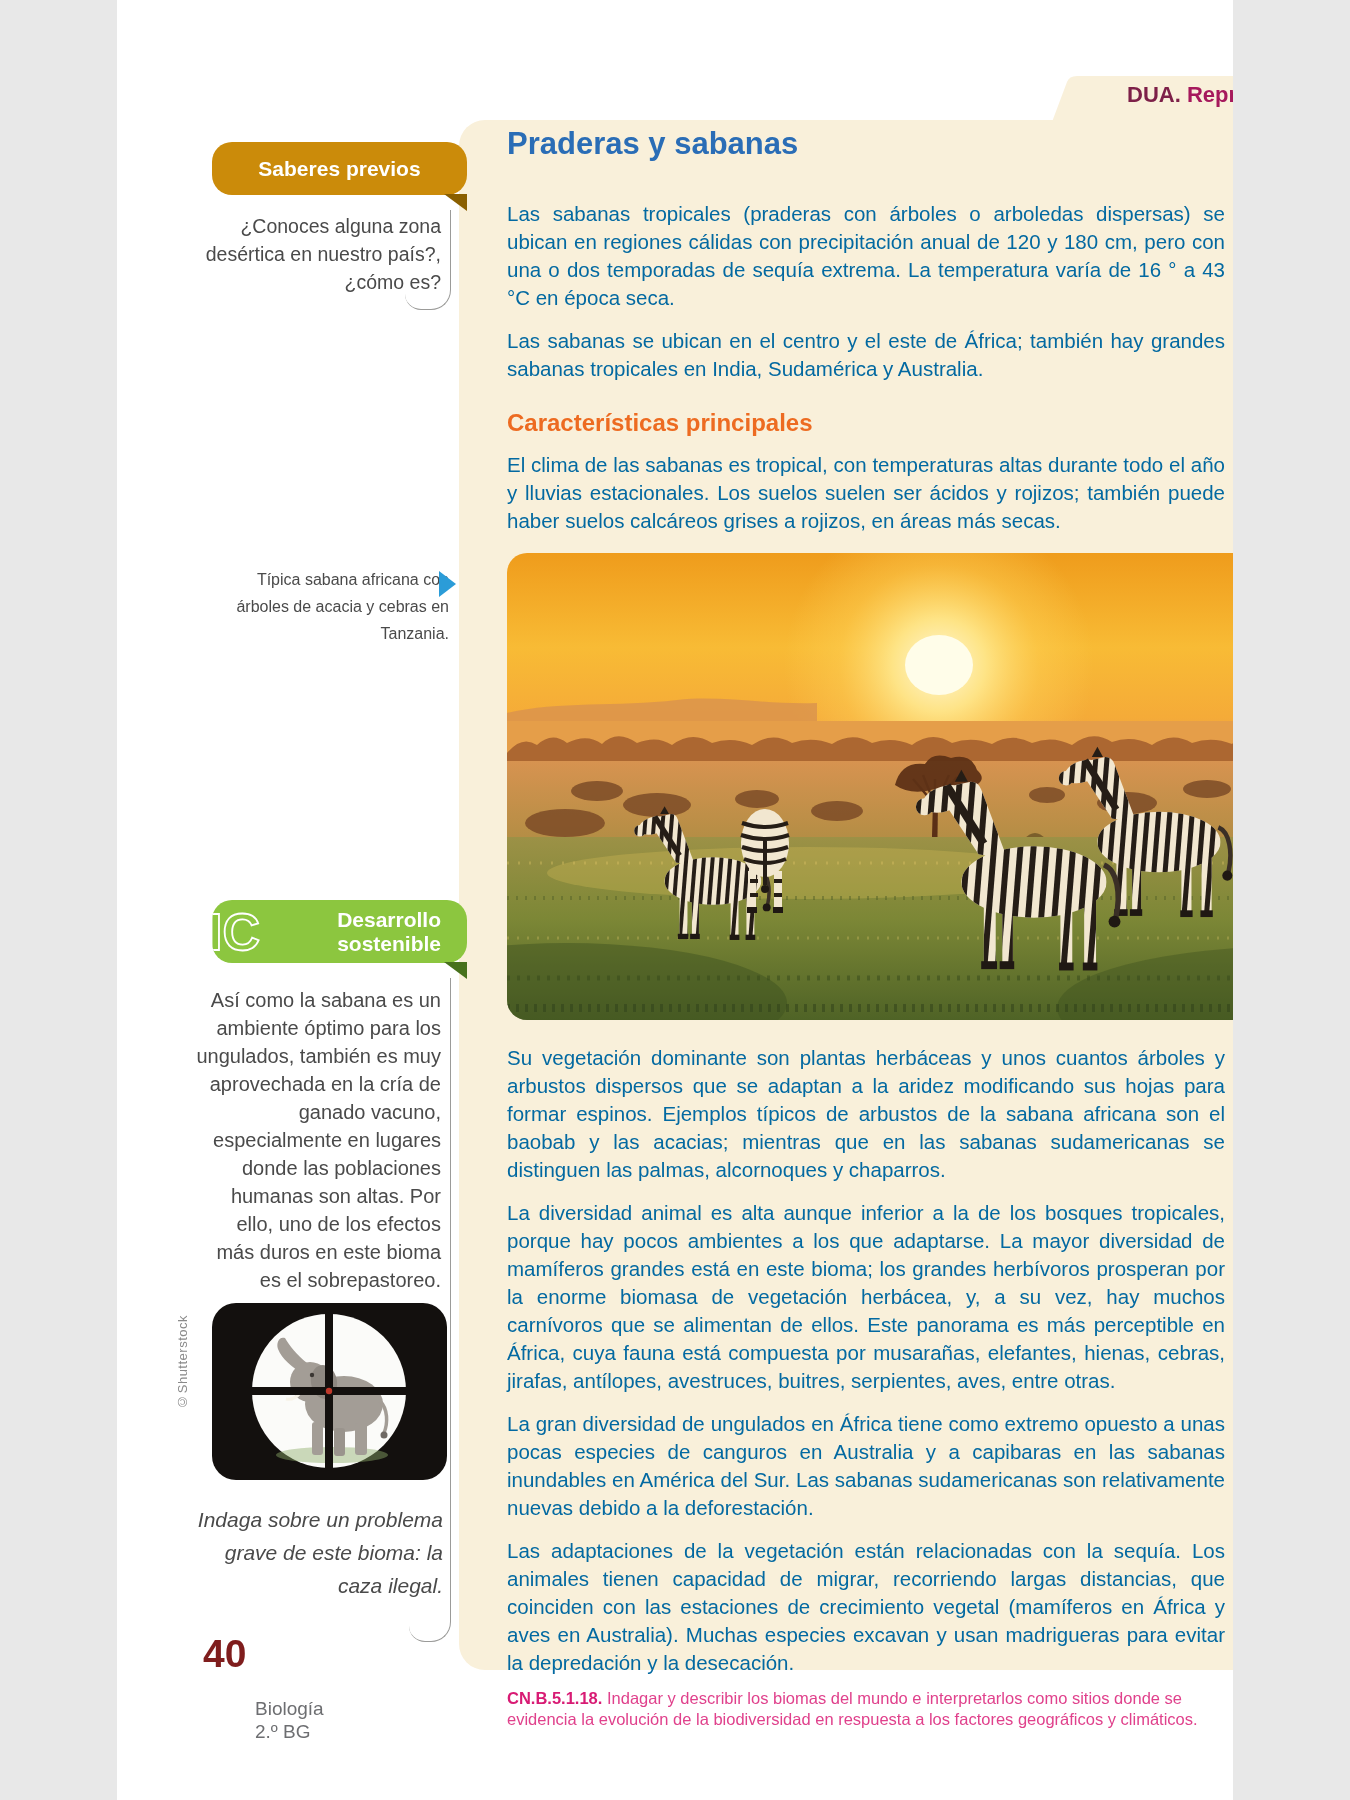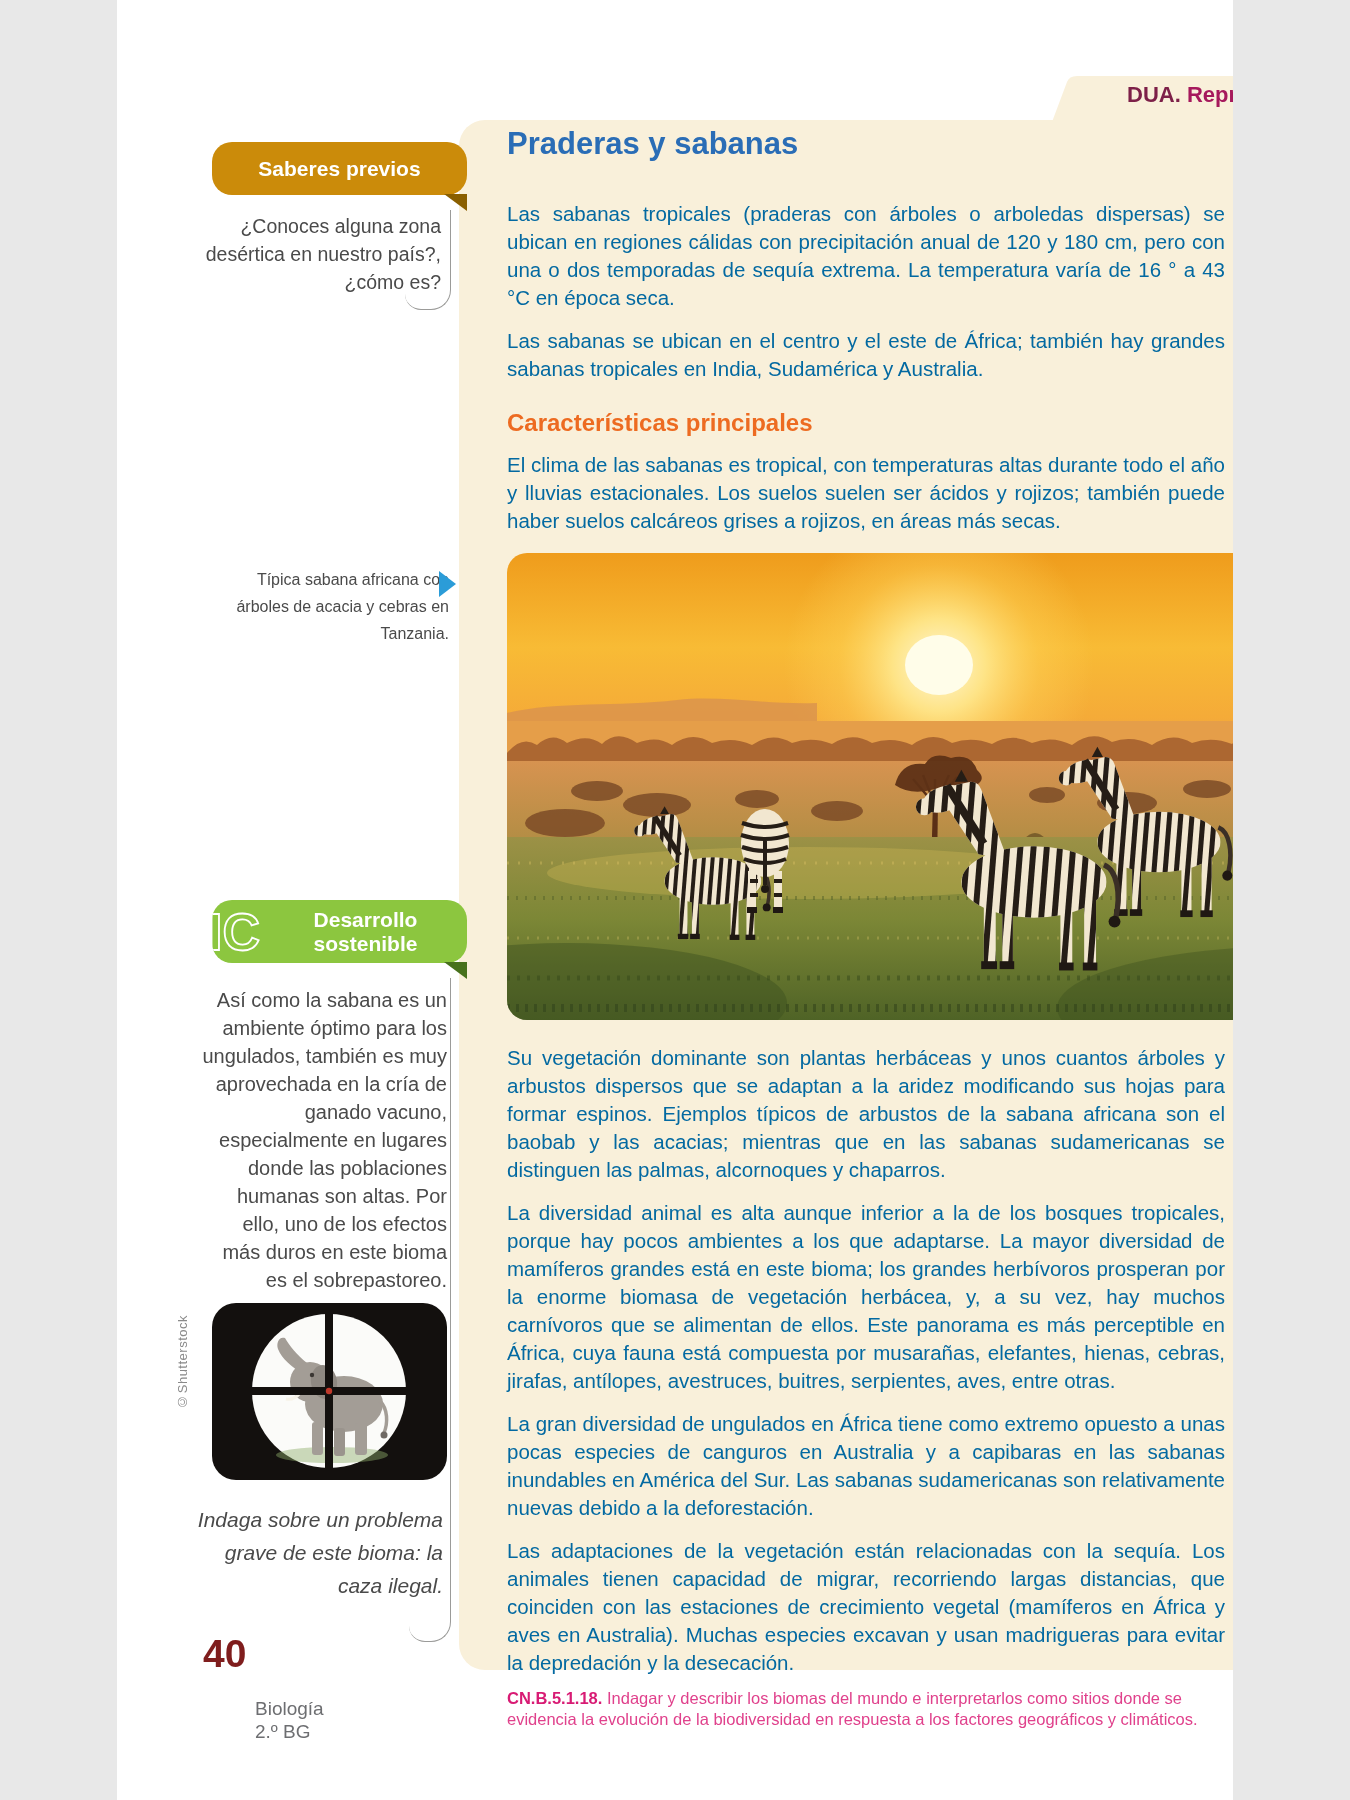--- a/index.html
+++ b/index.html
@@ -39,24 +39,24 @@
   .sidebar-text { position:absolute; text-align:right; color:#4a4a4a; }
   .saberes-question { left:78px; top:212px; width:246px; font-size:19.5px; line-height:28px; }
   .photo-caption { left:94px; top:566px; width:238px; font-size:16px; line-height:27px; }
   .caption-arrow { position:absolute; left:322px; top:571px; width:0; height:0;
                    border-top:13px solid transparent; border-bottom:13px solid transparent;
                    border-left:17px solid #2b9cd8; }
 
   .badge-desarrollo { top:900px; height:63px; background:#8cc63f; border-radius:20px;
                       font-size:21px; line-height:24px; justify-content:flex-start; overflow:hidden; }
   .badge-desarrollo .ic-logo { flex:0 0 78px; height:100%; }
-  .badge-desarrollo .badge-lines { flex:1; text-align:center; padding-right:26px; }
+  .badge-desarrollo .badge-lines { flex:1; text-align:right; padding-right:26px; }
   .fold-desarrollo { left:327px; top:962px; background:#47711c; }
   .bubble-desarrollo { left:292px; top:978px; width:42px; height:664px; }
-  .desarrollo-text { left:84px; top:986px; width:246px; font-size:20px; line-height:28px; }
+  .desarrollo-text { left:78px; top:986px; width:246px; font-size:20px; line-height:28px; }
 
   .scope-figure { position:absolute; left:95px; top:1303px; width:235px; height:177px; }
   .scope-credit { position:absolute; left:58px; top:1315px; font-size:13px; color:#8a8a8a;
                   writing-mode:vertical-rl; transform:rotate(180deg); letter-spacing:.5px; }
   .scope-caption { left:78px; top:1503px; width:248px; font-size:21px; line-height:33px;
                    font-style:italic; }
 
   
   .page-number { position:absolute; left:86px; top:1632px; font-size:39px; font-weight:bold; color:#7f1d1d; }
   .footer-subject { position:absolute; left:138px; top:1697px; font-size:19px; line-height:23px; color:#6d6e71; }

